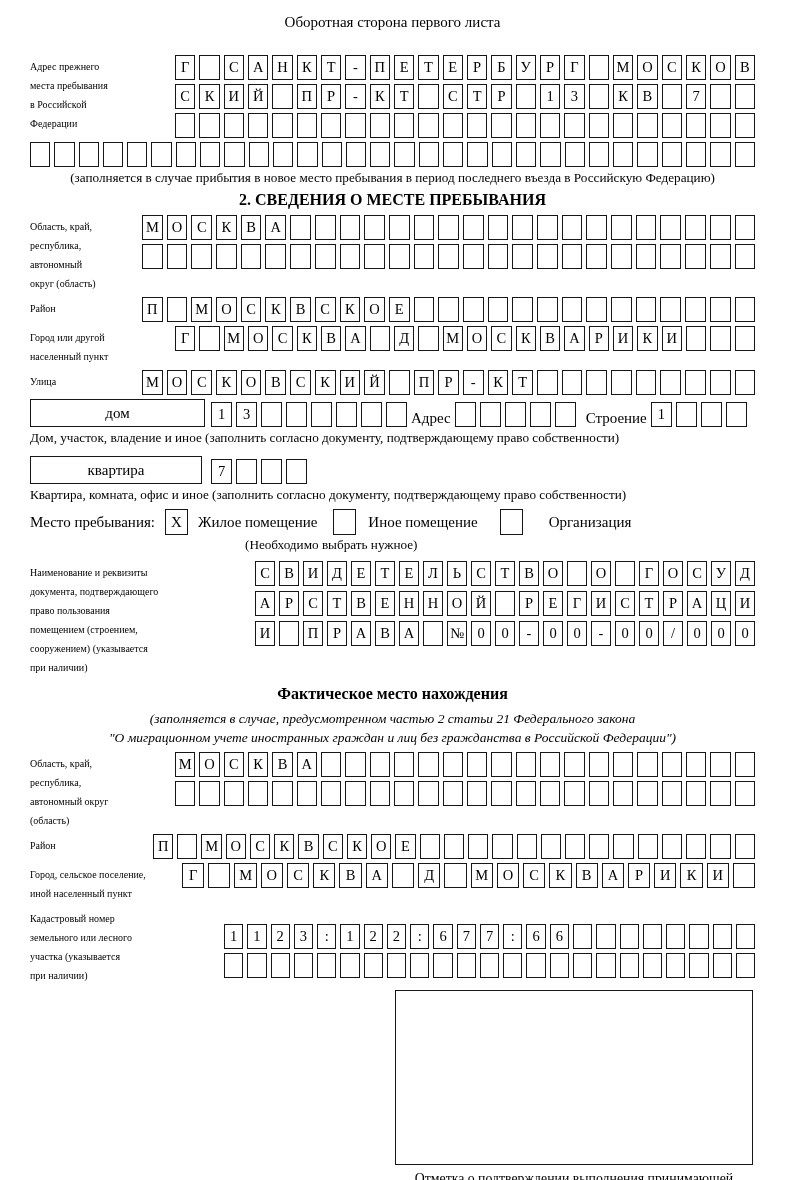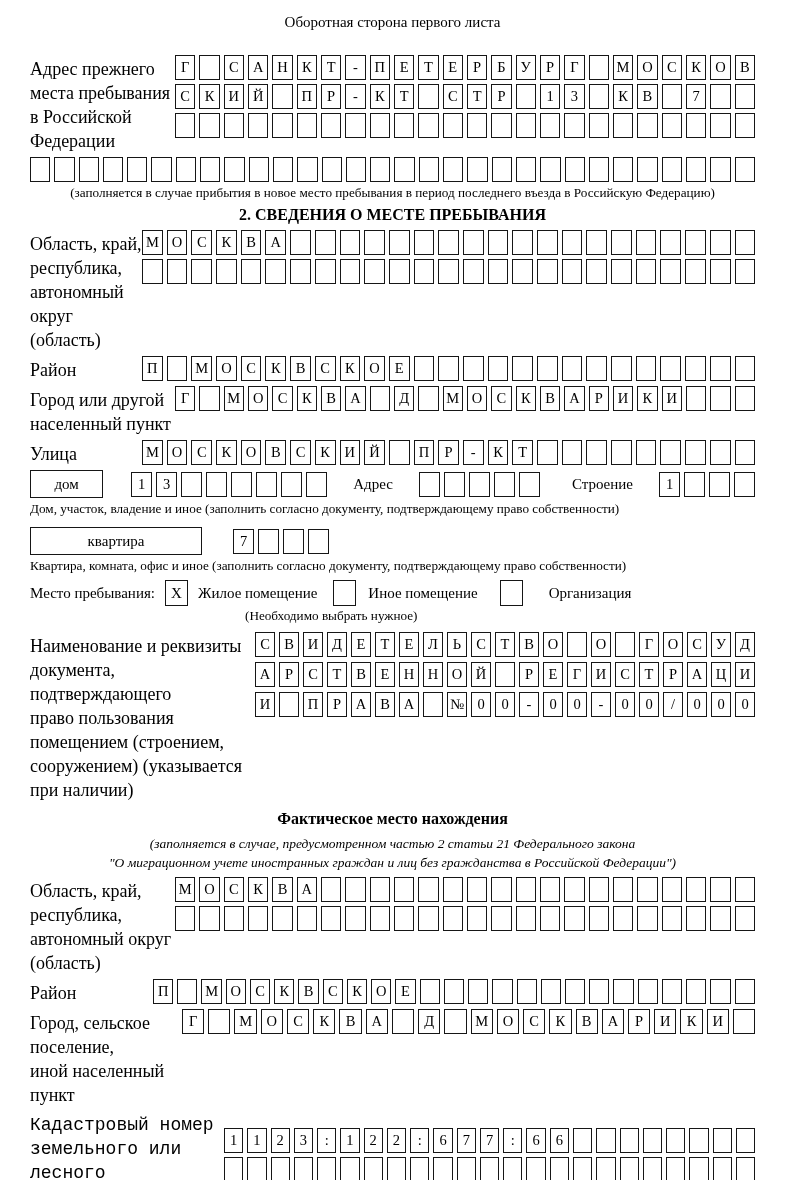--- a/index.html
+++ b/index.html
@@ -8,45 +8,45 @@
     width: 800px; height: 1180px;
     font-family: "Liberation Serif", "DejaVu Serif", serif;
     color: #000;
     padding: 14px 45px 0 30px;
     overflow: hidden;
   }
   .hdr-note { text-align: center; font-size: 15px; margin-bottom: 24px; }
 
   .field { display: flex; align-items: flex-start; margin-bottom: 4px; }
   .label {
-    font-size: 18px; line-height: 24px;
+    font-size: 10px; line-height: 19px;
     white-space: pre-line; padding-top: 2px;
   }
   .rows { flex: 1 1 auto; display: flex; flex-direction: column; gap: 4px; min-width: 0; }
   .boxrow { display: flex; gap: 4px; }
   .cell {
     flex: 1 1 0; height: 25px; min-width: 0;
     border: 1.6px solid #161616;
     display: flex; align-items: center; justify-content: center;
     font-size: 14.5px; line-height: 1;
   }
   .boxrow.fixed .cell { flex: 0 0 21px; }
 
   .w145 { flex: 0 0 145px; }
   .w112 { flex: 0 0 112px; }
   .w123 { flex: 0 0 123px; }
   .w152 { flex: 0 0 152px; }
-  .w194 { flex: 0 0 194px; font-family: Liberation Mono, monospace; }
+  .w194 { flex: 0 0 194px; }
   .w225 { flex: 0 0 225px; }
 
   .caption { font-size: 13.2px; line-height: 16px; }
   .caption.center { text-align: center; }
   .sec-heading { text-align: center; font-weight: bold; font-size: 16px; margin: 5px 0 6px 0; }
 
-  .inline-row { display: flex; align-items: center; gap: 22px; margin-bottom: 3px; }
+  .inline-row { display: flex; align-items: flex-end; gap: 0; margin-bottom: 3px; }
   .widebox {
     border: 1.6px solid #161616; height: 28px;
     display: flex; align-items: center; justify-content: center;
     font-size: 15px;
   }
   .widebox.house { width: 175px; margin-right: 6px; }
   .widebox.apt { width: 172px; margin-right: 9px; }
   .inline-lbl { font-size: 15px; padding: 0 4px; }
 
   .stay-row { display: flex; align-items: center; margin: 6px 0 2px 0; font-size: 15px; }

